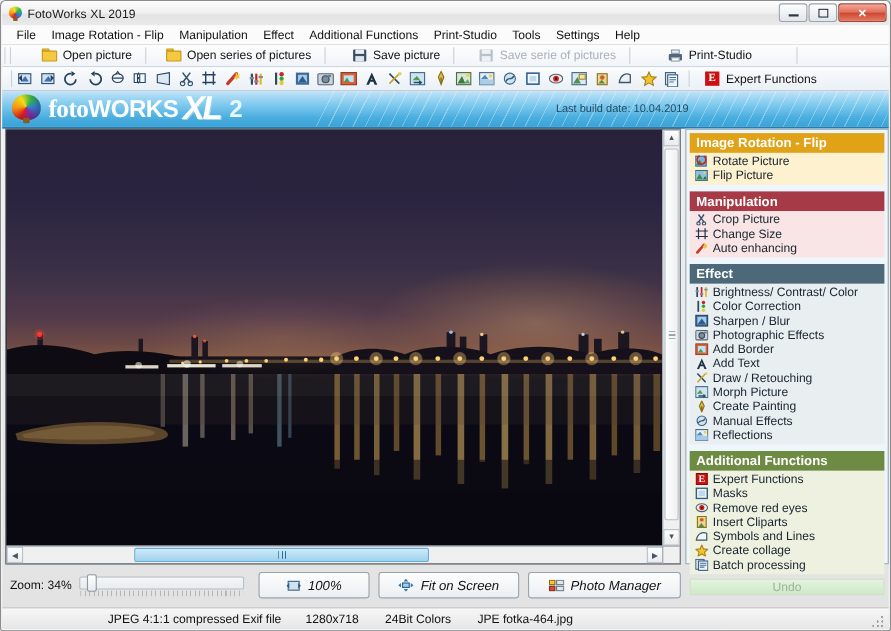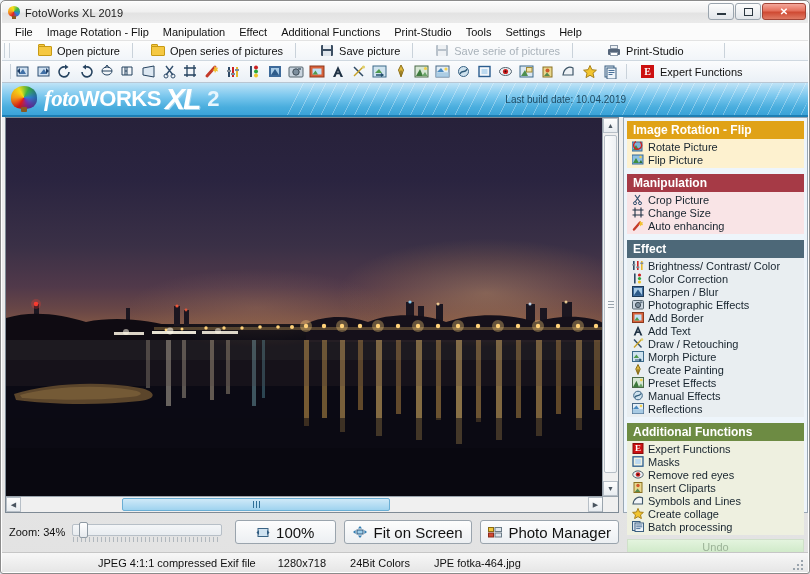--- a/index.html
+++ b/index.html
@@ -141,21 +141,21 @@
     position:absolute;left:1px;top:0;width:26px;height:23px;border-radius:50% 50% 42% 42%;
     background:conic-gradient(from 210deg,#e21b1b,#f49a16,#f3e017,#39b54a,#2f7fd0,#7a2fb0,#e21b1b);
     box-shadow:inset -3px -2px 6px rgba(0,0,0,.25);
   }
   .logo-balloon .k{
     position:absolute;left:11px;top:21px;width:6px;height:5px;background:#8a5a20;border-radius:1px;
   }
   .logo-text{
     position:absolute;left:42px;top:1px;height:30px;display:flex;align-items:center;gap:0px;
   }
-  .lt-foto{font-family:"Liberation Serif",serif;font-style:italic;font-size:23px;color:#fff;font-weight:bold;letter-spacing:-.5px;}
+  .lt-foto{font-family:"Liberation Serif",serif;font-size:23px;color:#fff;font-weight:bold;letter-spacing:-.5px;}
   .lt-works{font-size:22px;color:#fff;font-weight:bold;letter-spacing:-.5px;}
   .lt-xl{
     font-size:30px;color:#fff;font-weight:bold;font-style:italic;letter-spacing:-2px;
     margin-left:4px;text-shadow:1px 1px 0 #9fd4ee;
   }
   .lt-2{font-size:22px;color:#e8f6fd;font-weight:bold;margin-left:8px;}
   .build{
     position:absolute;right:182px;top:11px;font-size:10px;color:#1f4b63;white-space:nowrap;
   }
 
@@ -246,21 +246,21 @@
   }
   .slider .ticks{
     position:absolute;left:1px;top:15px;width:148px;height:5px;
     background:repeating-linear-gradient(90deg,#9aa4ad 0 1px,transparent 1px 4px);
     opacity:.7;
   }
   .btn3d{
     height:24px;border:1px solid #9aa4ad;border-radius:3px;box-sizing:border-box;
     background:linear-gradient(#fdfdfd,#eceff2);
     display:flex;align-items:center;justify-content:center;gap:6px;
-    font-size:15px;color:#111;
+    font-size:12px;color:#111;font-style:italic;
   }
   #btn-100{width:102px;margin-left:14px;}
   #btn-fit{width:130px;margin-left:8px;}
   #btn-pm{width:140px;margin-left:8px;}
   .icon-100 svg,.icon-fit svg,.icon-pm svg{display:block;}
 
   
   .statusbar{
     position:absolute;left:1px;bottom:1px;width:806px;height:20px;
     background:linear-gradient(#f7f7f7,#e6e6e6);
@@ -841,29 +841,20 @@
           </div>
           <div class="grp-row">
             <span class="rico"><svg width="12" height="11" viewBox="0 0 12 11">
                   <path d="M6 0.5 L8.2 5 L6 10.5 L3.8 5 Z" fill="#e0b93f" stroke="#8a6e18"></path>
                   <path d="M6 5.3 L6 9" stroke="#6b5412"></path>
                 </svg></span>
             <span>Create Painting</span>
           </div>
           <div class="grp-row">
             <span class="rico"><svg width="12" height="11" viewBox="0 0 12 11">
-                  <rect x="0.5" y="0.5" width="11" height="10" fill="#d7e7d4" stroke="#4a6a48"></rect>
-                  <path d="M1 10 L4.5 3.8 L7 10 Z" fill="#3d7a3d"></path>
-                  <path d="M6.5 10 L9 6.5 L11 10 Z" fill="#67a367"></path>
-                  <circle cx="9.3" cy="3" r="1.3" fill="#f0d04a"></circle>
-                </svg></span>
-            <span>Preset Effects</span>
-          </div>
-          <div class="grp-row">
-            <span class="rico"><svg width="12" height="11" viewBox="0 0 12 11">
                   <circle cx="6" cy="5.5" r="4.3" fill="#cfe2ee" stroke="#3a6384"></circle>
                   <path d="M2.8 7.6 C4.4 3.6, 7 7.6, 9 3.6" stroke="#2d5978" fill="none" stroke-width="1.2"></path>
                 </svg></span>
             <span>Manual Effects</span>
           </div>
           <div class="grp-row">
             <span class="rico"><svg width="12" height="11" viewBox="0 0 12 11">
                   <rect x="0.5" y="0.5" width="11" height="10" fill="#e4eef6" stroke="#4a6a88"></rect>
                   <path d="M1 6 L4.5 2.6 L7 6 Z" fill="#4a8ac0"></path>
                   <rect x="0.5" y="6.2" width="11" height="4.3" fill="#9dc4e0" opacity=".85"></rect>

